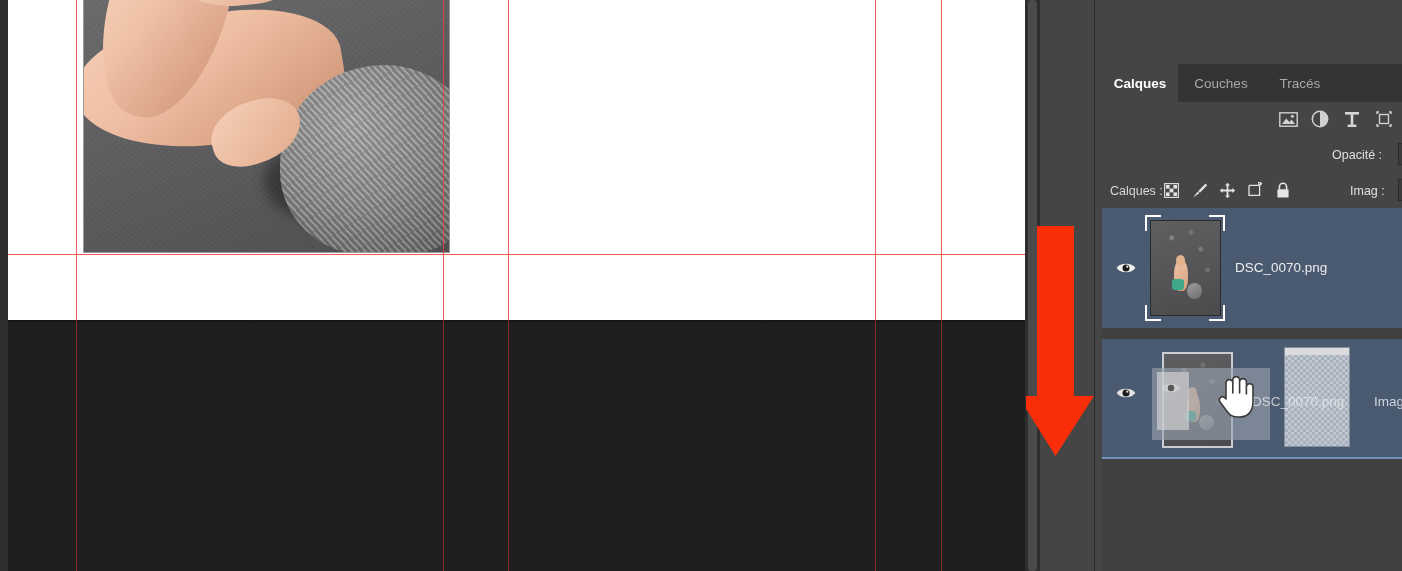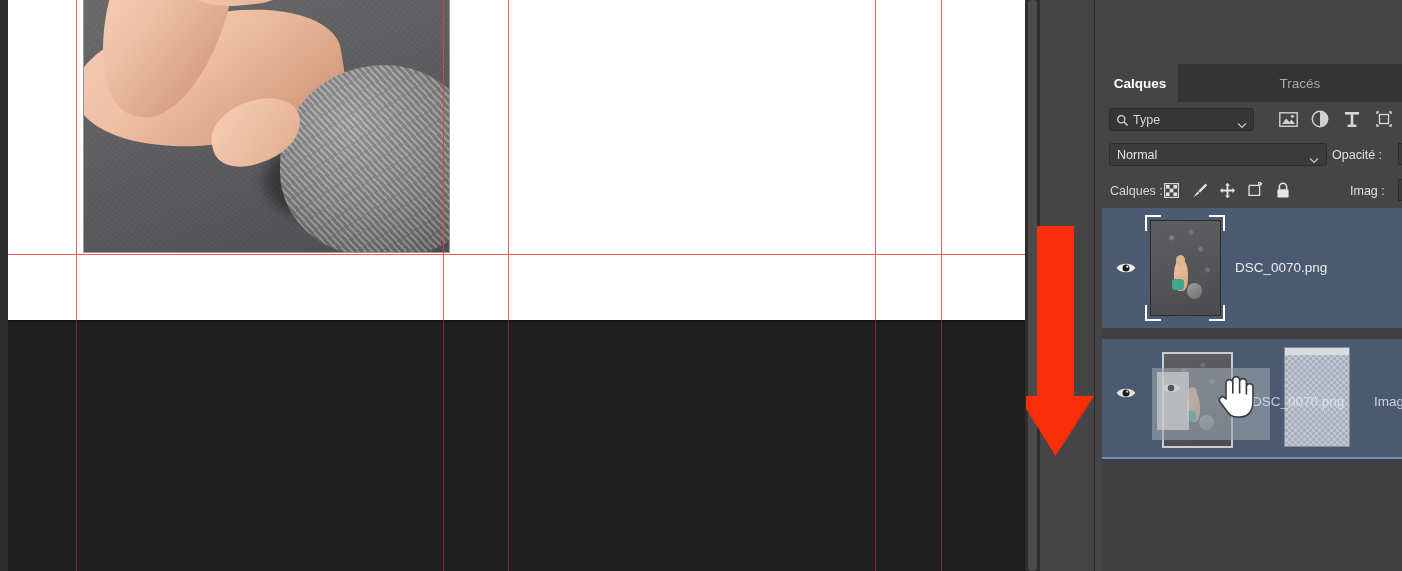--- a/index.html
+++ b/index.html
@@ -178,40 +178,29 @@
   <div class="panel-gap"></div>
   <div class="panel-gap-line"></div>
 
   <div class="panel">
     <div class="panel-top-empty"></div>
 
     <div class="tabbar">
       <div class="tab active" style="left:0px;width:76px;">
         <span>Calques</span>
       </div>
+      <div class="tab" style="left:76px;width:86px;">
+        <span>Couches</span>
+      </div>
       <div class="tab" style="left:162px;width:72px;">
         <span>Tracés</span>
       </div>
     </div>
 
     <div class="filterbar">
-      <div class="filter-select">
-        <span class="q">
-          <svg width="13" height="13" viewBox="0 0 13 13">
-            <circle cx="5.3" cy="5.3" r="3.6" fill="none" stroke="#d6d6d6" stroke-width="1.3"></circle>
-            <line x1="8.2" y1="8.2" x2="11.6" y2="11.6" stroke="#d6d6d6" stroke-width="1.4"></line>
-          </svg>
-        </span>
-        <span class="lbl">Type</span>
-        <span class="chev">
-          <svg width="10" height="7" viewBox="0 0 10 7">
-              <path d="M1 1.4 L5 5.4 L9 1.4" fill="none" stroke="#c9c9c9" stroke-width="1.3"></path>
-            </svg>
-        </span>
-      </div>
       <div class="ficons">
         <div class="ficon">
           <svg width="19" height="15" viewBox="0 0 19 15">
             <rect x="0.8" y="0.8" width="17.4" height="13.4" fill="none" stroke="#d0d0d0" stroke-width="1.4"></rect>
             <path d="M3 12 L7.2 6.4 L10.4 10.1 L12.6 7.6 L16 12 Z" fill="#d0d0d0"></path>
             <circle cx="13.4" cy="4.3" r="1.5" fill="#d0d0d0"></circle>
           </svg>
         </div>
         <div class="ficon">
           <svg width="18" height="18" viewBox="0 0 18 18">
@@ -229,28 +218,20 @@
         <div class="ficon">
           <svg width="18" height="18" viewBox="0 0 18 18">
             <path d="M4 2 H2 V4 M14 2 H16 V4 M4 16 H2 V14 M14 16 H16 V14" fill="none" stroke="#d0d0d0" stroke-width="1.5"></path>
             <rect x="4.5" y="4.5" width="9" height="9" fill="none" stroke="#d0d0d0" stroke-width="1.4"></rect>
           </svg>
         </div>
       </div>
     </div>
 
     <div class="blendbar">
-      <div class="blend-select">
-        <span class="lbl">Normal</span>
-        <span class="chev">
-          <svg width="10" height="7" viewBox="0 0 10 7">
-              <path d="M1 1.4 L5 5.4 L9 1.4" fill="none" stroke="#c9c9c9" stroke-width="1.3"></path>
-            </svg>
-        </span>
-      </div>
       <span class="opacity-lbl">Opacité :</span>
       <span class="opacity-val">1</span>
     </div>
 
     <div class="lockbar">
       <span class="lock-lbl">Calques :</span>
       <div class="lock-icons">
         <div class="lock-ic">
           <svg width="15" height="15" viewBox="0 0 15 15">
             <rect x="0.6" y="0.6" width="13.8" height="13.8" fill="none" stroke="#d6d6d6" stroke-width="1.2"></rect>

